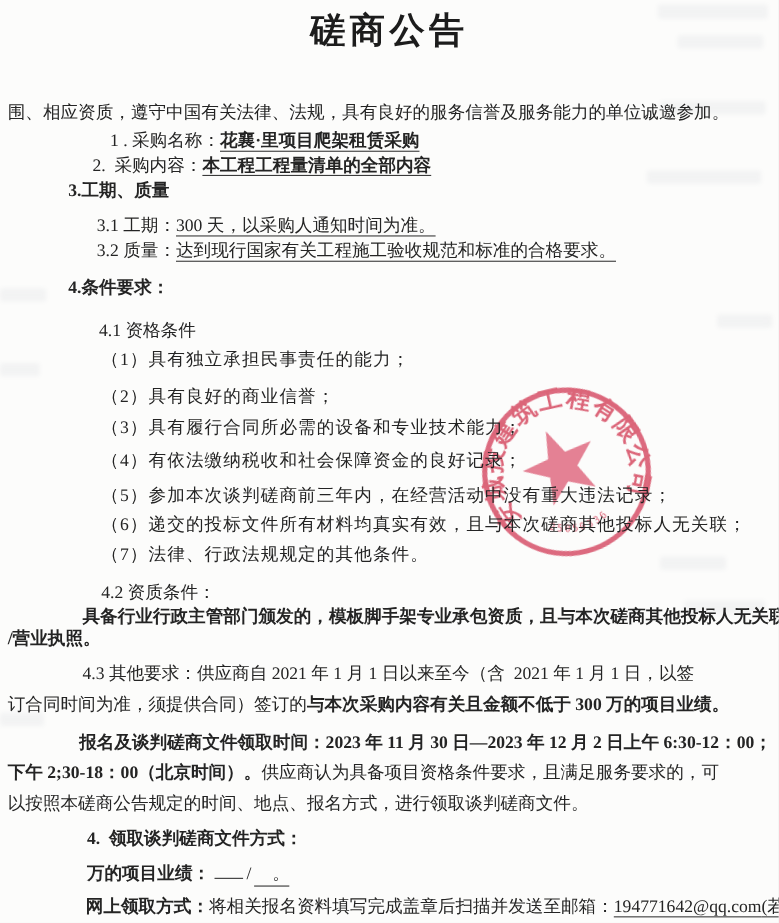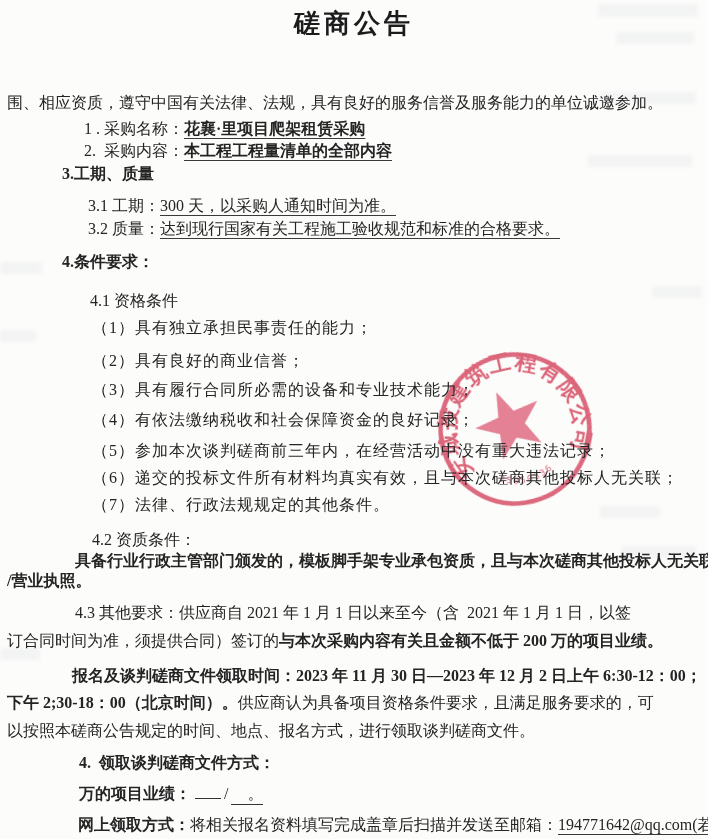--- a/index.html
+++ b/index.html
@@ -23,21 +23,21 @@
   .u{
     text-decoration:underline;
     text-underline-offset:3.5px;
     text-decoration-thickness:1px;
     text-decoration-color:#3a3a3a;
   }
   .ls1{letter-spacing:1px;}
   .title{
     position:absolute;top:6px;left:0;width:708px;
     text-align:center;
-    font-size:26px;font-weight:bold;letter-spacing:4px;
+    font-size:32px;font-weight:bold;letter-spacing:4px;
     color:#1c1c1c;
   }
   .blank{
     display:inline-block;
     width:26px;height:15px;
     border-bottom:1.3px solid #333;
     vertical-align:baseline;
   }
   .blank2{
     display:inline-block;
@@ -100,21 +100,21 @@
       <text class="seal-serial" text-anchor="middle">
         <textPath href="#serialArc" startOffset="50%">25050336</textPath>
       </text>
     </svg>
   </div>
 
   <div class="title">磋商公告</div>
 
   <div class="t" style="top:93px;left:7px;">围、相应资质，遵守中国有关法律、法规，具有良好的服务信誉及服务能力的单位诚邀参加。</div>
 
-  <div class="t" style="top:119px;left:84px;"><span>1 . 采购名称：</span><span class="u b">花襄·里项目爬架租赁采购</span></div>
+  <div class="t" style="top:119px;left:100px;"><span>1 . 采购名称：</span><span class="u b">花襄·里项目爬架租赁采购</span></div>
   <div class="t" style="top:141px;left:84px;"><span>2.  采购内容：</span><span class="u b">本工程工程量清单的全部内容</span></div>
 
   <div class="t b" style="top:164px;left:62px;">3.工期、质量</div>
 
   <div class="t" style="top:196px;left:88px;"><span>3.1 工期：</span><span class="u">300 天，以采购人通知时间为准。</span></div>
   <div class="t" style="top:219px;left:88px;"><span>3.2 质量：</span><span class="u">达到现行国家有关工程施工验收规范和标准的合格要求。</span></div>
 
   <div class="t b" style="top:252px;left:62px;">4.条件要求：</div>
   <div class="t" style="top:291px;left:90px;">4.1 资格条件</div>
 
@@ -124,21 +124,21 @@
   <div class="t ls1" style="top:410px;left:92px;text-align:right;">（4）有依法缴纳税收和社会保障资金的良好记录；</div>
   <div class="t ls1" style="top:441px;left:92px;">（5）参加本次谈判磋商前三年内，在经营活动中没有重大违法记录；</div>
   <div class="t ls1" style="top:468px;left:92px;">（6）递交的投标文件所有材料均真实有效，且与本次磋商其他投标人无关联；</div>
   <div class="t ls1" style="top:495px;left:92px;">（7）法律、行政法规规定的其他条件。</div>
 
   <div class="t" style="top:530px;left:92px;">4.2 资质条件：</div>
   <div class="t b" style="top:551px;left:75px;">具备行业行政主管部门颁发的，模板脚手架专业承包资质，且与本次磋商其他投标人无关联</div>
   <div class="t b" style="top:571px;left:7px;">/营业执照。</div>
 
   <div class="t" style="top:603px;left:75px;">4.3 其他要求：供应商自 2021 年 1 月 1 日以来至今（含  2021 年 1 月 1 日，以签</div>
-  <div class="t" style="top:631px;left:7px;"><span>订合同时间为准，须提供合同）签订的</span><span class="b">与本次采购内容有关且金额不低于 200 万的项目业绩。</span></div>
+  <div class="t" style="top:631px;left:7px;"><span>订合同时间为准，须提供合同）签订的</span><span class="b">与本次采购内容有关且金额不低于 300 万的项目业绩。</span></div>
 
   <div class="t b" style="top:666px;left:72px;">报名及谈判磋商文件领取时间：2023 年 11 月 30 日—2023 年 12 月 2 日上午 6:30-12：00；</div>
   <div class="t" style="top:693px;left:7px;"><span class="b">下午 2;30-18：00（北京时间）。</span><span>供应商认为具备项目资格条件要求，且满足服务要求的，可</span></div>
   <div class="t" style="top:721px;left:7px;">以按照本磋商公告规定的时间、地点、报名方式，进行领取谈判磋商文件。</div>
 
   <div class="t b" style="top:753px;left:79px;">4.  领取谈判磋商文件方式：</div>
 
   <div class="t" style="top:783px;left:79px;"><span class="b">万的项目业绩：</span><span> </span><span class="blank"></span><span class="slash">/</span><span class="blank2">。</span></div>
 
   <div class="t" style="top:815px;left:78px;"><span class="b">网上领取方式：</span><span>将相关报名资料填写完成盖章后扫描并发送至邮箱：</span><span class="u">194771642@qq.com</span><span class="u">(若</span></div>

